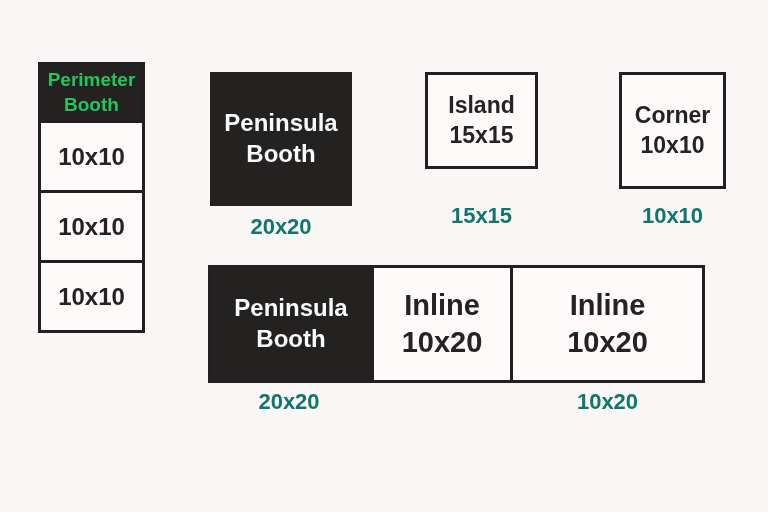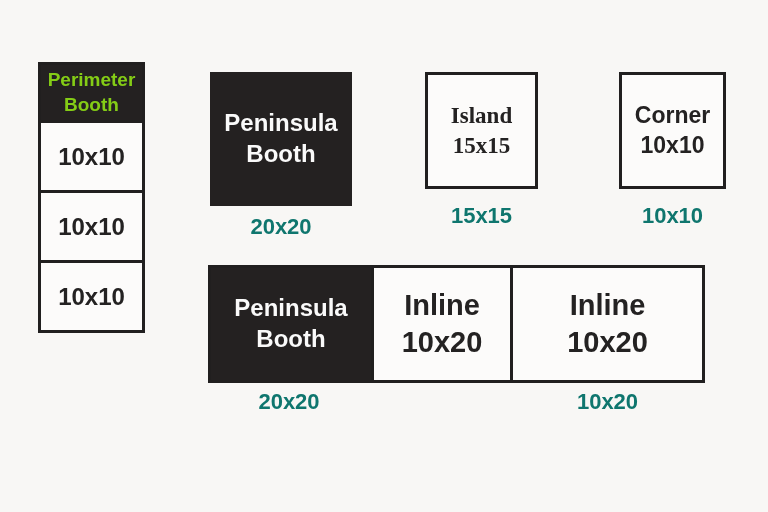--- a/index.html
+++ b/index.html
@@ -39,21 +39,21 @@
   }
 
   .two-line { line-height: 1.28; font-weight: bold; }
 
   
   .perimeter-col { left: 38px; top: 62px; width: 107px; }
   .perimeter-header {
     box-sizing: border-box;
     height: 61px;
     background: #242121;
-    color: #84cc16;
+    color: #22c55e;
     display: flex;
     align-items: center;
     justify-content: center;
     text-align: center;
     font-size: 19px;
     border: 3px solid #211f1f;
   }
   .perimeter-cell {
     box-sizing: border-box;
     height: 73px;
@@ -62,21 +62,21 @@
     border: 3px solid #211f1f;
     display: flex;
     align-items: center;
     justify-content: center;
     font-size: 24px;
     font-weight: bold;
   }
 
   
   .peninsula-top { left: 210px; top: 72px; width: 142px; height: 134px; font-size: 24px; }
-  .island-box    { left: 425px; top: 72px; width: 113px; height: 117px; font-size: 23px; font-family: Liberation Serif, serif; }
+  .island-box    { left: 425px; top: 72px; width: 113px; height: 97px; font-size: 23px; }
   .corner-box    { left: 619px; top: 72px; width: 107px; height: 117px; font-size: 23px; }
 
   
   .size-label {
     text-align: center;
     font-size: 22px;
     font-weight: bold;
     color: #0f766e;
   }
   .lbl-peninsula-top { left: 210px; top: 214px; width: 142px; }

